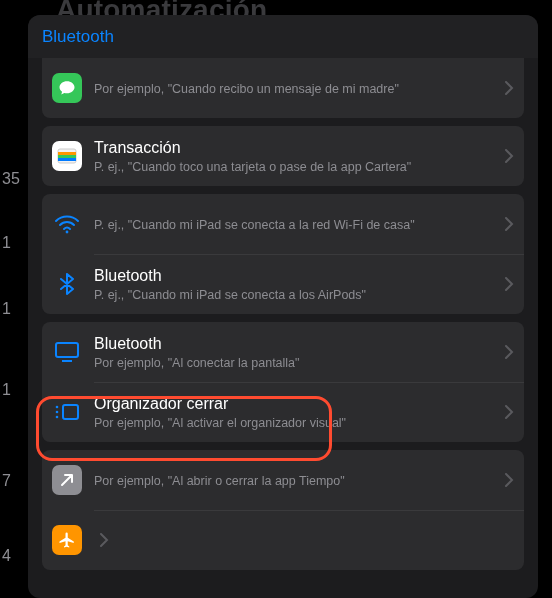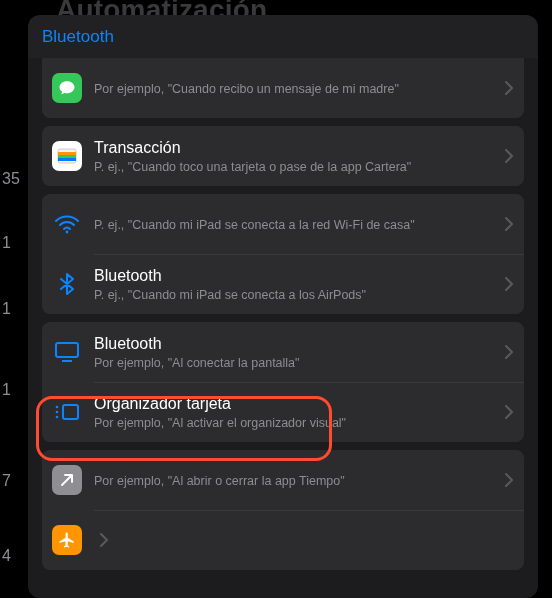--- a/index.html
+++ b/index.html
@@ -194,21 +194,21 @@
       <div class="row">
         <div class="icon" style="background:transparent">
           <svg width="26" height="20" viewBox="0 0 26 20" fill="none" stroke="#0a84ff" stroke-width="2">
               <rect x="9" y="3" width="15" height="14" rx="2"></rect>
               <circle cx="3" cy="5" r="1.3" fill="#0a84ff" stroke="none"></circle>
               <circle cx="3" cy="10" r="1.3" fill="#0a84ff" stroke="none"></circle>
               <circle cx="3" cy="15" r="1.3" fill="#0a84ff" stroke="none"></circle>
             </svg>
         </div>
         <div class="txt">
-          <div class="title">Organizador tarjeta</div>
+          <div class="title">Organizador cerrar</div>
           <div class="sub">Por ejemplo, "Al activar el organizador visual"</div>
         </div>
         <span class="chev">
             <svg width="9" height="14" viewBox="0 0 9 14">
               <path d="M1 1l6 6-6 6" stroke="currentColor" stroke-width="2" fill="none" stroke-linecap="round"></path>
             </svg>
           </span>
       </div>
     </div>
 

